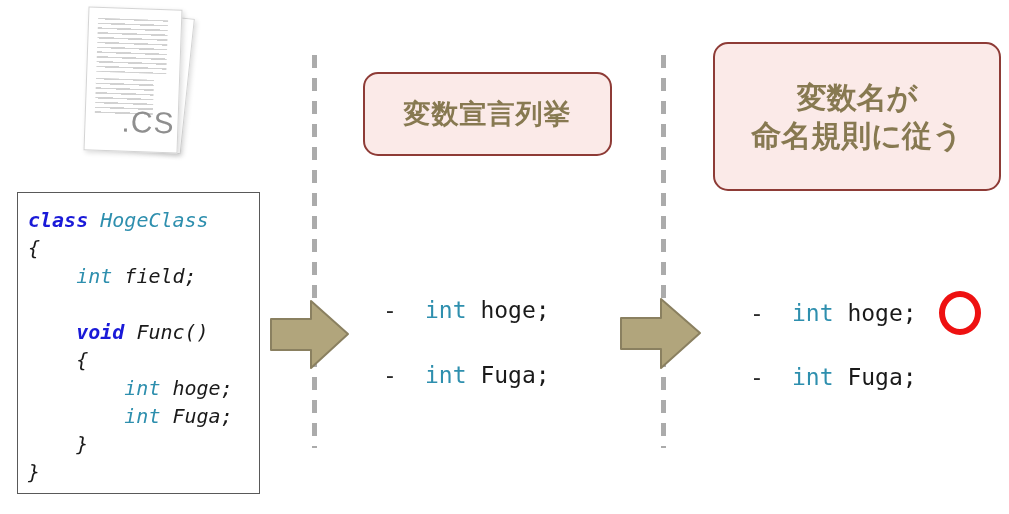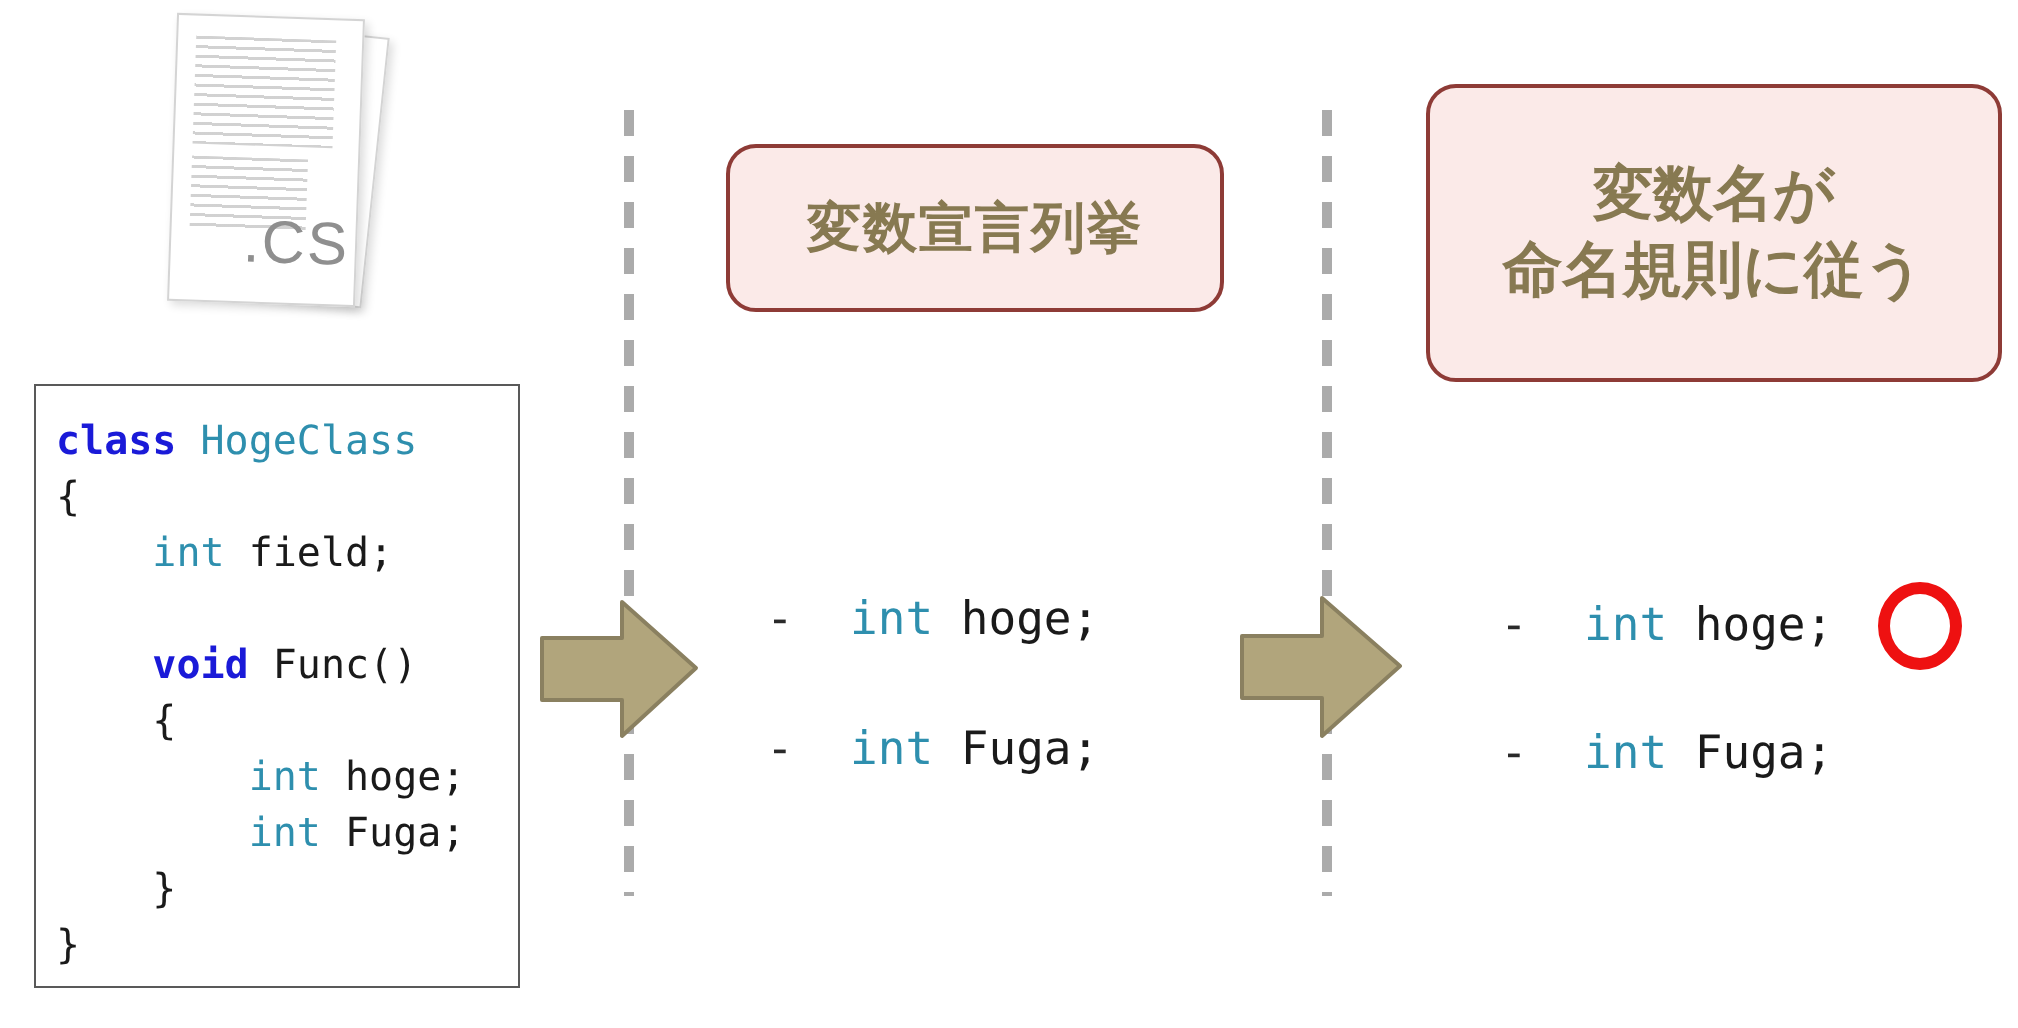--- a/index.html
+++ b/index.html
@@ -20,21 +20,21 @@
     opacity: 0.8; }
   .doc-lines-a { top: 10px; width: 70px; height: 54px; }
   .doc-lines-b { top: 70px; width: 58px; height: 36px; }
   .cs-label { position: absolute; right: 3px; bottom: 12px;
     font-size: 30px; color: #8f8f8f; letter-spacing: 1px; }
 
   
   .code-box { position: absolute; left: 17px; top: 192px; width: 231px; height: 287px;
     background: #ffffff; border: 1.5px solid #595959; padding: 13px 0 0 10px; }
   .code-box pre { margin: 0; font-family: "DejaVu Sans Mono", monospace;
-    font-size: 20px; line-height: 28px; color: #1a1a1a; }
+    font-size: 20px; line-height: 28px; color: #1a1a1a; font-style: italic; }
   .keyword { color: var(--keyword-blue); font-weight: bold; }
   .type    { color: var(--type-teal); }
 
   
   .divider { position: absolute; top: 55px; width: 5px; height: 393px;
     background-image: repeating-linear-gradient(180deg, var(--divider-gray) 0 13px, transparent 13px 23px); }
   .divider-1 { left: 312px; }
   .divider-2 { left: 661px; }
 
   

